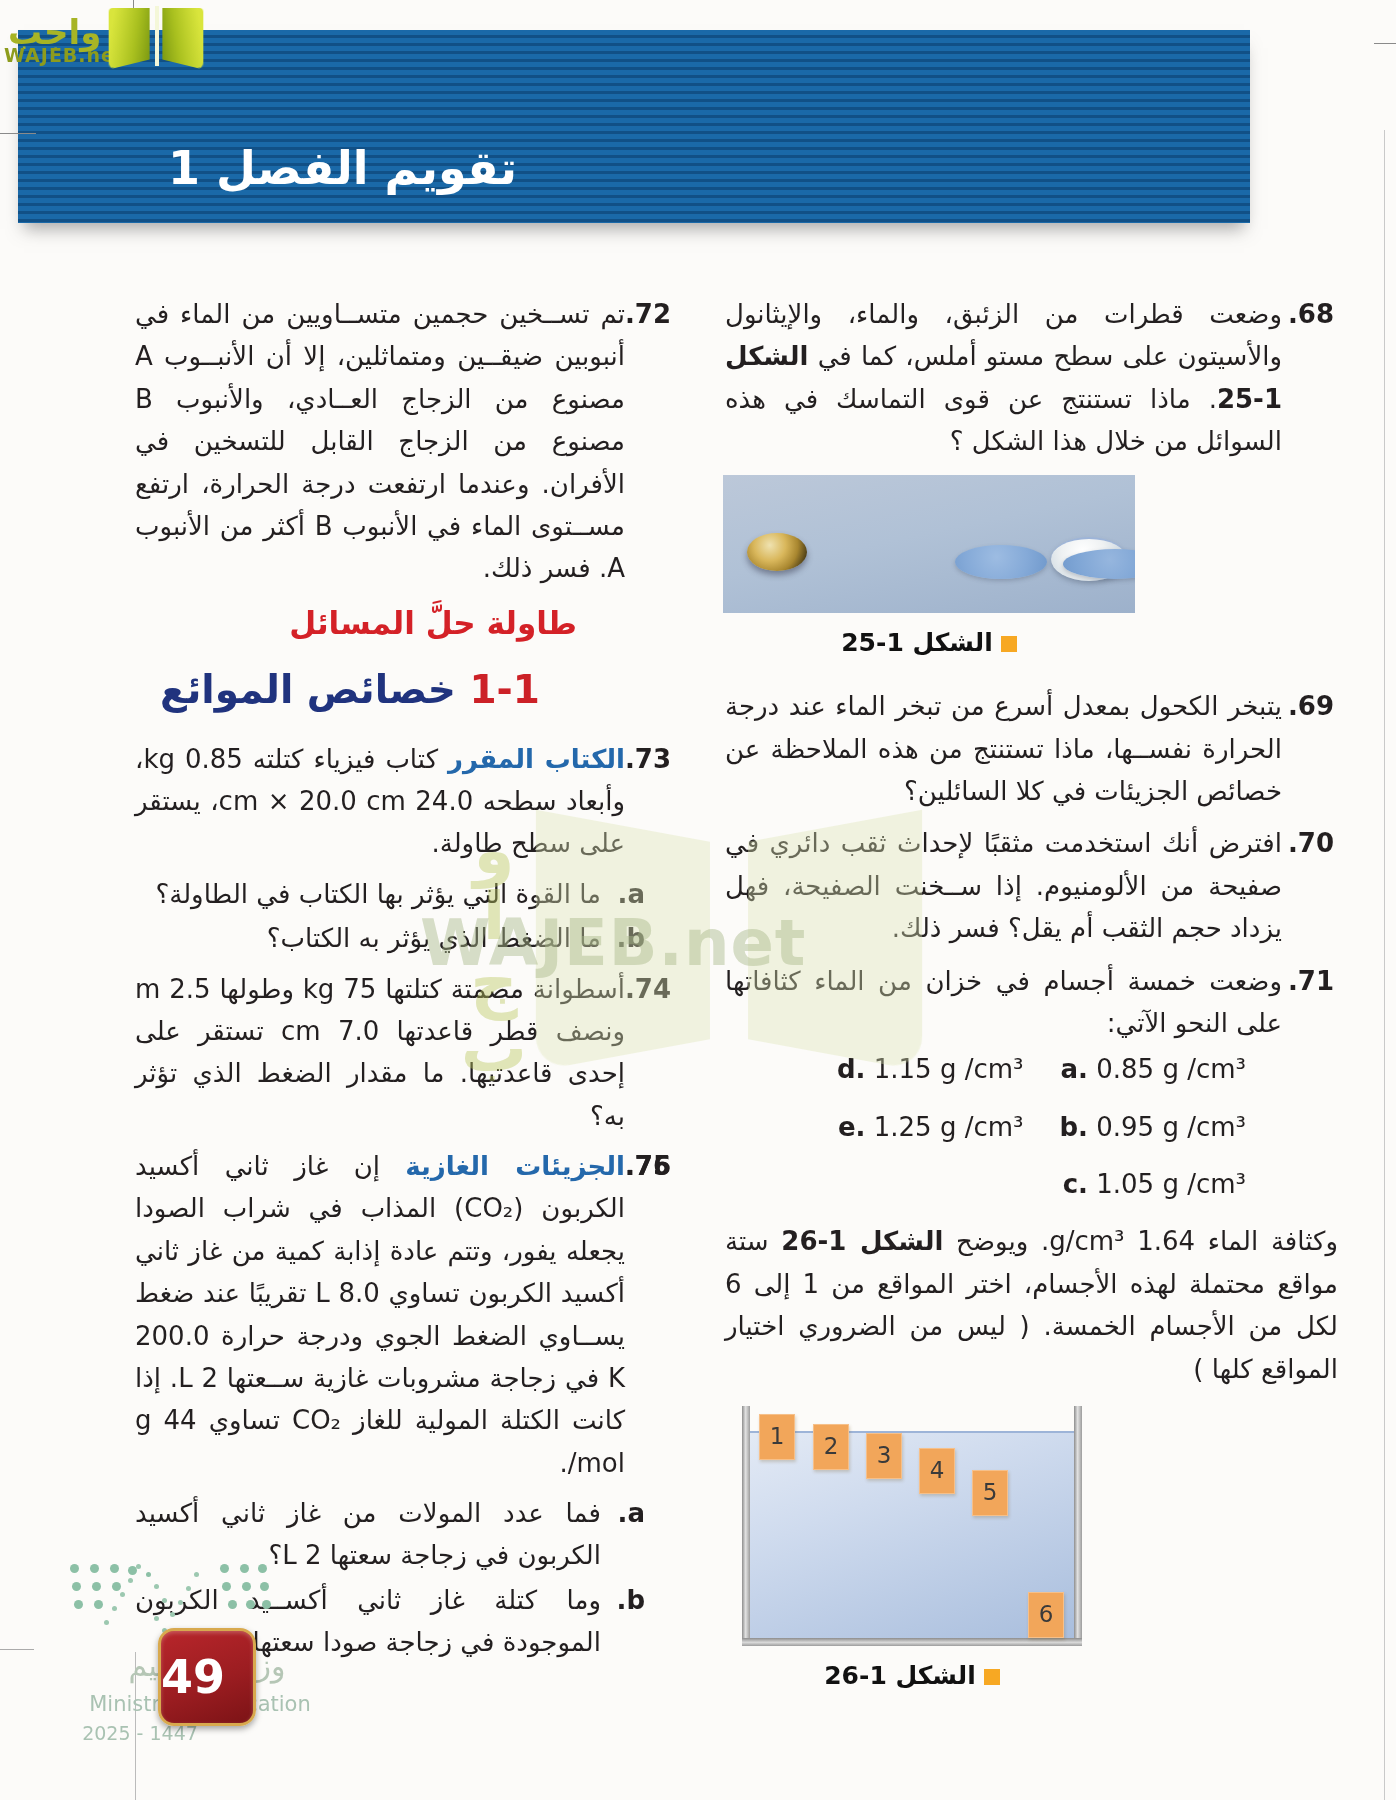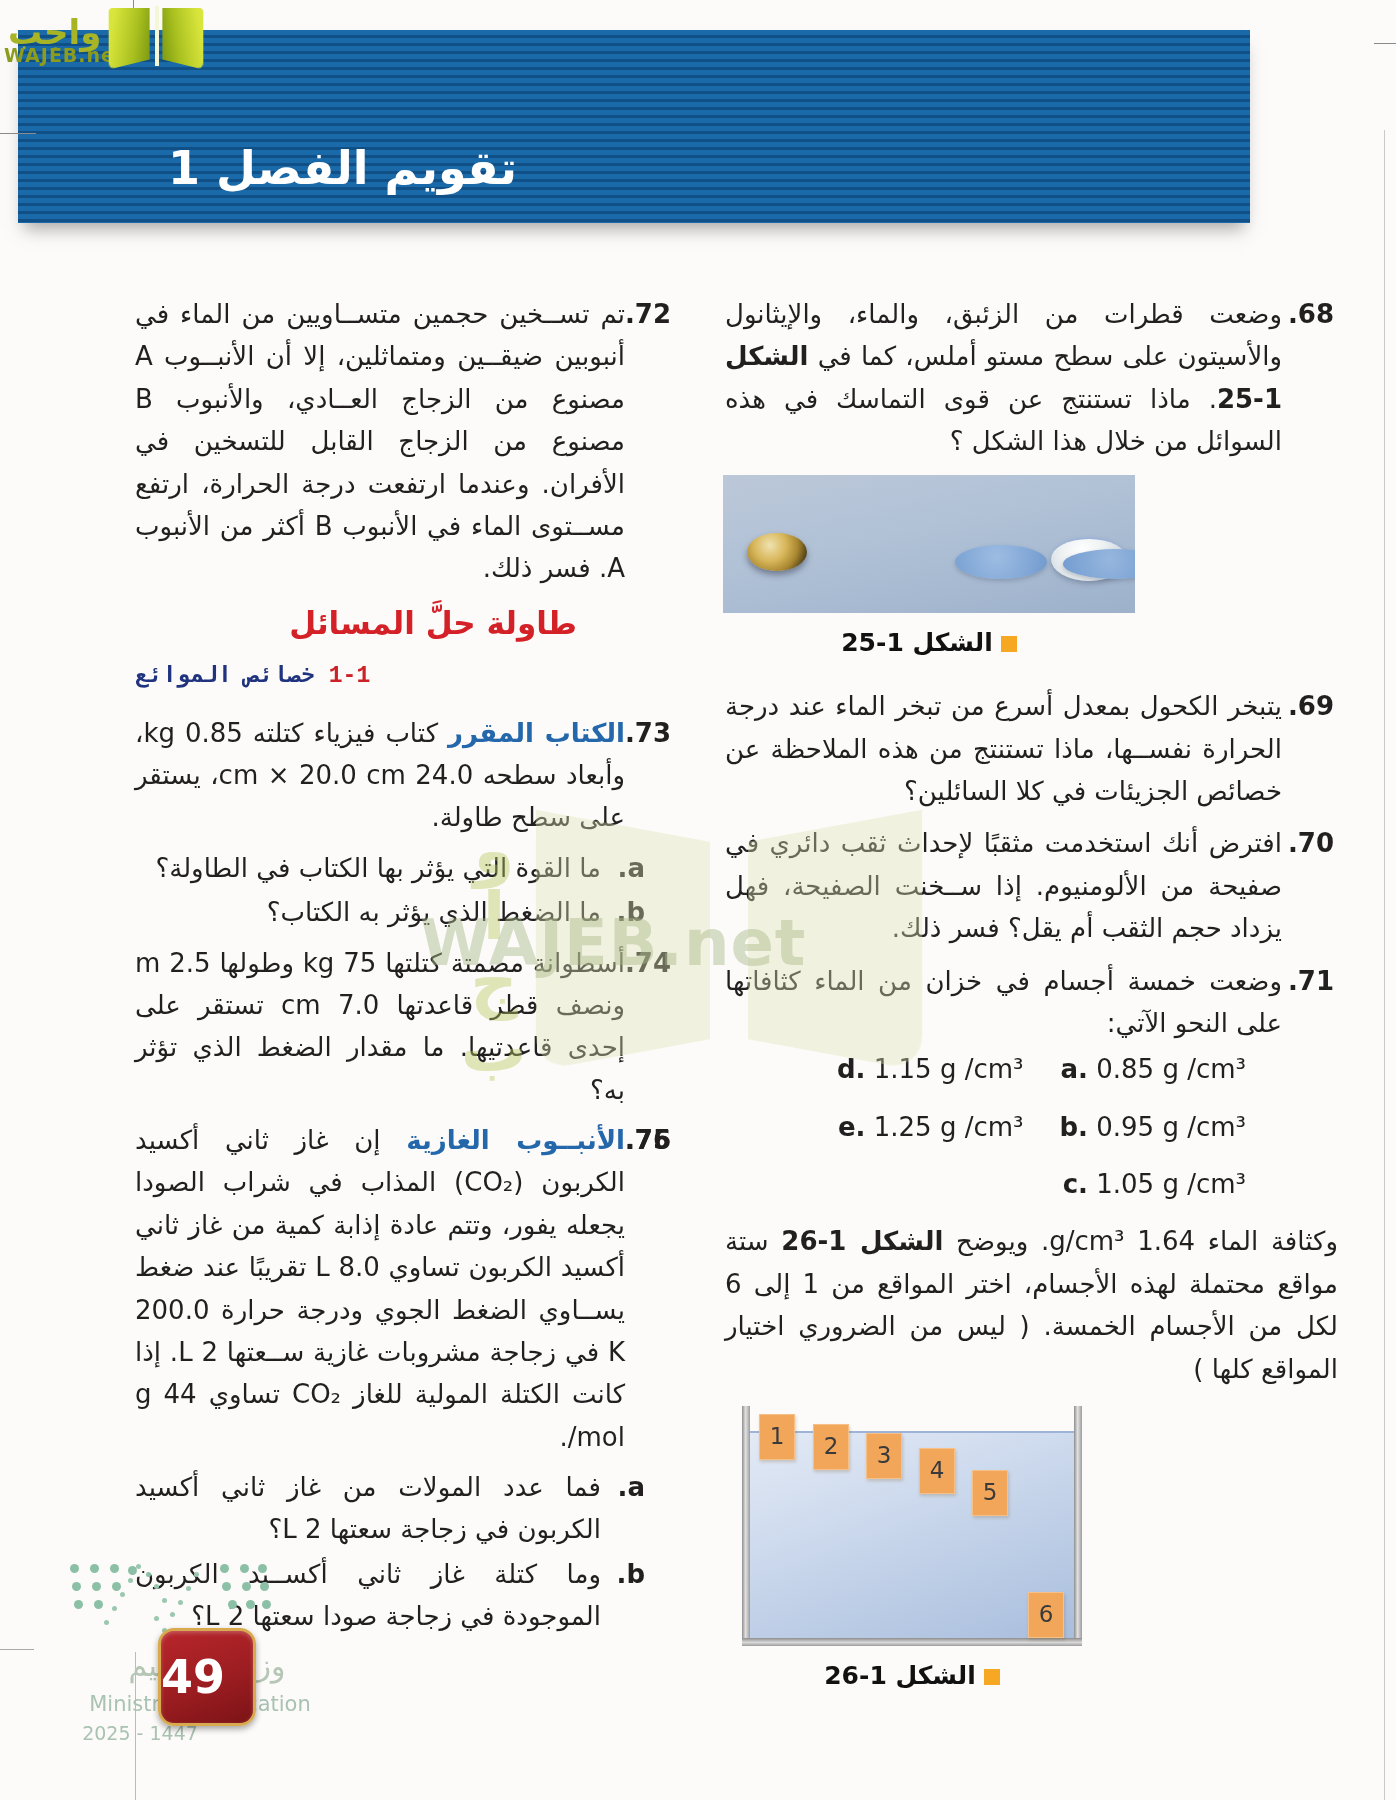--- a/index.html
+++ b/index.html
@@ -40,21 +40,21 @@
   #col-left .q{padding-right:50px;}
   .qnum{position:absolute;right:4px;top:0;font-weight:bold;}
   .bld{font-weight:bold;}
   .blue{color:#2468ab;font-weight:bold;}
   .sub{position:relative;padding-right:44px;margin-right:30px;margin-bottom:2px;}
   .sletter{position:absolute;right:0;top:0;font-weight:bold;}
 
   
   .red-head{color:#d42127;font-size:31px;font-weight:bold;text-align:left;direction:rtl;margin:4px 98px 10px 0;text-align:right;padding-left:60px;}
   .red-head{margin-right:0;padding-right:98px;}
-  .sec-head{direction:rtl;text-align:left;padding-right:110px;margin:6px 0 16px 0;font-size:23px;font-weight:bold;font-family:Liberation Mono, monospace;}
+  .sec-head{direction:rtl;text-align:center;padding-right:110px;margin:6px 0 16px 0;font-size:39px;font-weight:bold;}
   .sec-num{color:#cc2127;}
   .sec-title{color:#20337e;}
 
   
   .fig25{width:412px;margin:12px 203px 0 0;}
   .photo{position:relative;width:412px;height:138px;overflow:hidden;
     background:linear-gradient(168deg,#bcc8d9 0%,#b0c1d6 45%,#9db1cb 100%);}
   .drop{position:absolute;border-radius:50%;}
   .drop.mercury{left:24px;top:58px;width:60px;height:38px;
     background:radial-gradient(circle at 38% 32%,#efe2b0 0%,#d9b75b 35%,#a8862f 62%,#4a3c16 85%,#1d1810 100%);
@@ -277,21 +277,21 @@
       <span class="qnum">74.</span>
       <span>أسطوانة مصمتة كتلتها 75 kg وطولها 2.5 m ونصف قطر قاعدتها 7.0 cm تستقر على إحدى قاعدتيها. ما مقدار الضغط الذي تؤثر به؟</span>
     </div>
 
     <div class="q" style="margin-top:6px;">
       <span class="qnum">75.</span>
     </div>
 
     <div class="q" style="margin-top:6px;">
       <span class="qnum">76.</span>
-      <span class="blue">الأنبــوب الغازية</span><span> إن غاز ثاني أكسيد الكربون (CO₂) المذاب في شراب الصودا يجعله يفور، وتتم عادة إذابة كمية من غاز ثاني أكسيد الكربون تساوي 8.0 L تقريبًا عند ضغط يســاوي الضغط الجوي ودرجة حرارة 200.0 K في زجاجة مشروبات غازية ســعتها 2 L. إذا كانت الكتلة المولية للغاز CO₂ تساوي 44 g /mol.</span>
+      <span class="blue">الجزيئات الغازية</span><span> إن غاز ثاني أكسيد الكربون (CO₂) المذاب في شراب الصودا يجعله يفور، وتتم عادة إذابة كمية من غاز ثاني أكسيد الكربون تساوي 8.0 L تقريبًا عند ضغط يســاوي الضغط الجوي ودرجة حرارة 200.0 K في زجاجة مشروبات غازية ســعتها 2 L. إذا كانت الكتلة المولية للغاز CO₂ تساوي 44 g /mol.</span>
     </div>
     <div class="sub">
       <span class="sletter">a.</span>
       <span>فما عدد المولات من غاز ثاني أكسيد الكربون في زجاجة سعتها 2 L؟</span>
     </div>
     <div class="sub">
       <span class="sletter">b.</span>
       <span>وما كتلة غاز ثاني أكســيد الكربون الموجودة في زجاجة صودا سعتها 2 L؟</span>
     </div>
 

